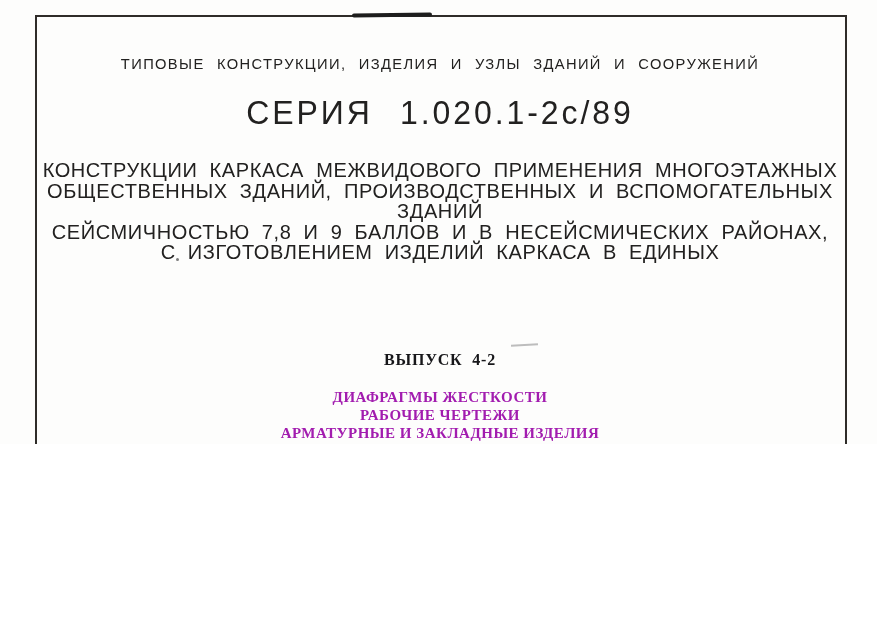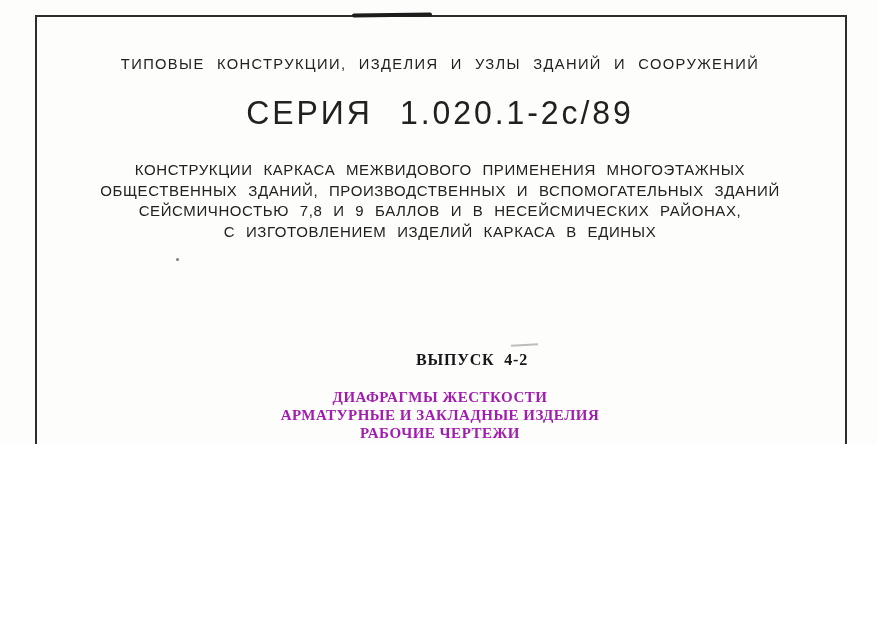--- a/index.html
+++ b/index.html
@@ -37,32 +37,31 @@
   .series-title{
     position:absolute;left:37px;top:94px;width:806px;
     text-align:center;
     font-size:33px;font-weight:400;
     letter-spacing:3px;word-spacing:16px;
     transform:scaleX(0.97);
   }
   .description{
     position:absolute;left:37px;top:160px;width:806px;
     text-align:center;
-    font-size:15px;font-weight:500;
+    font-size:20px;font-weight:500;
     line-height:20.5px;
     letter-spacing:0.6px;word-spacing:6px;
   }
   .issue-label{
     position:absolute;left:37px;top:351px;width:806px;
     text-align:center;
     font-family:"Liberation Serif",serif;
     font-size:16px;font-weight:bold;
     letter-spacing:0.8px;word-spacing:5px;
     color:#17171a;
-    margin-left:32px;
   }
   .subtitle-block{
     position:absolute;left:37px;top:388px;width:806px;
     text-align:center;
     font-family:"Liberation Serif",serif;
     font-size:15px;font-weight:bold;
     line-height:18px;
     letter-spacing:0.5px;
     color:#a21caf;
   }
@@ -126,22 +125,22 @@
     <div>С ИЗГОТОВЛЕНИЕМ ИЗДЕЛИЙ КАРКАСА В ЕДИНЫХ</div>
   </div>
 
   <div class="dot-artifact"></div>
   <div class="dash-artifact"></div>
 
   <div class="issue-label">ВЫПУСК 4-2</div>
 
   <div class="subtitle-block">
     <div>ДИАФРАГМЫ ЖЕСТКОСТИ</div>
+    <div>РАБОЧИЕ ЧЕРТЕЖИ</div>
     <div>АРМАТУРНЫЕ И ЗАКЛАДНЫЕ ИЗДЕЛИЯ</div>
-    <div>РАБОЧИЕ ЧЕРТЕЖИ</div>
   </div>
 
   <div class="watermark">gbi22.ru</div>
 
   <div class="handwritten">1962-35</div>
 
   <div class="bottom-smudge-1"></div>
   <div class="bottom-smudge-2"></div>
 
 </div>

